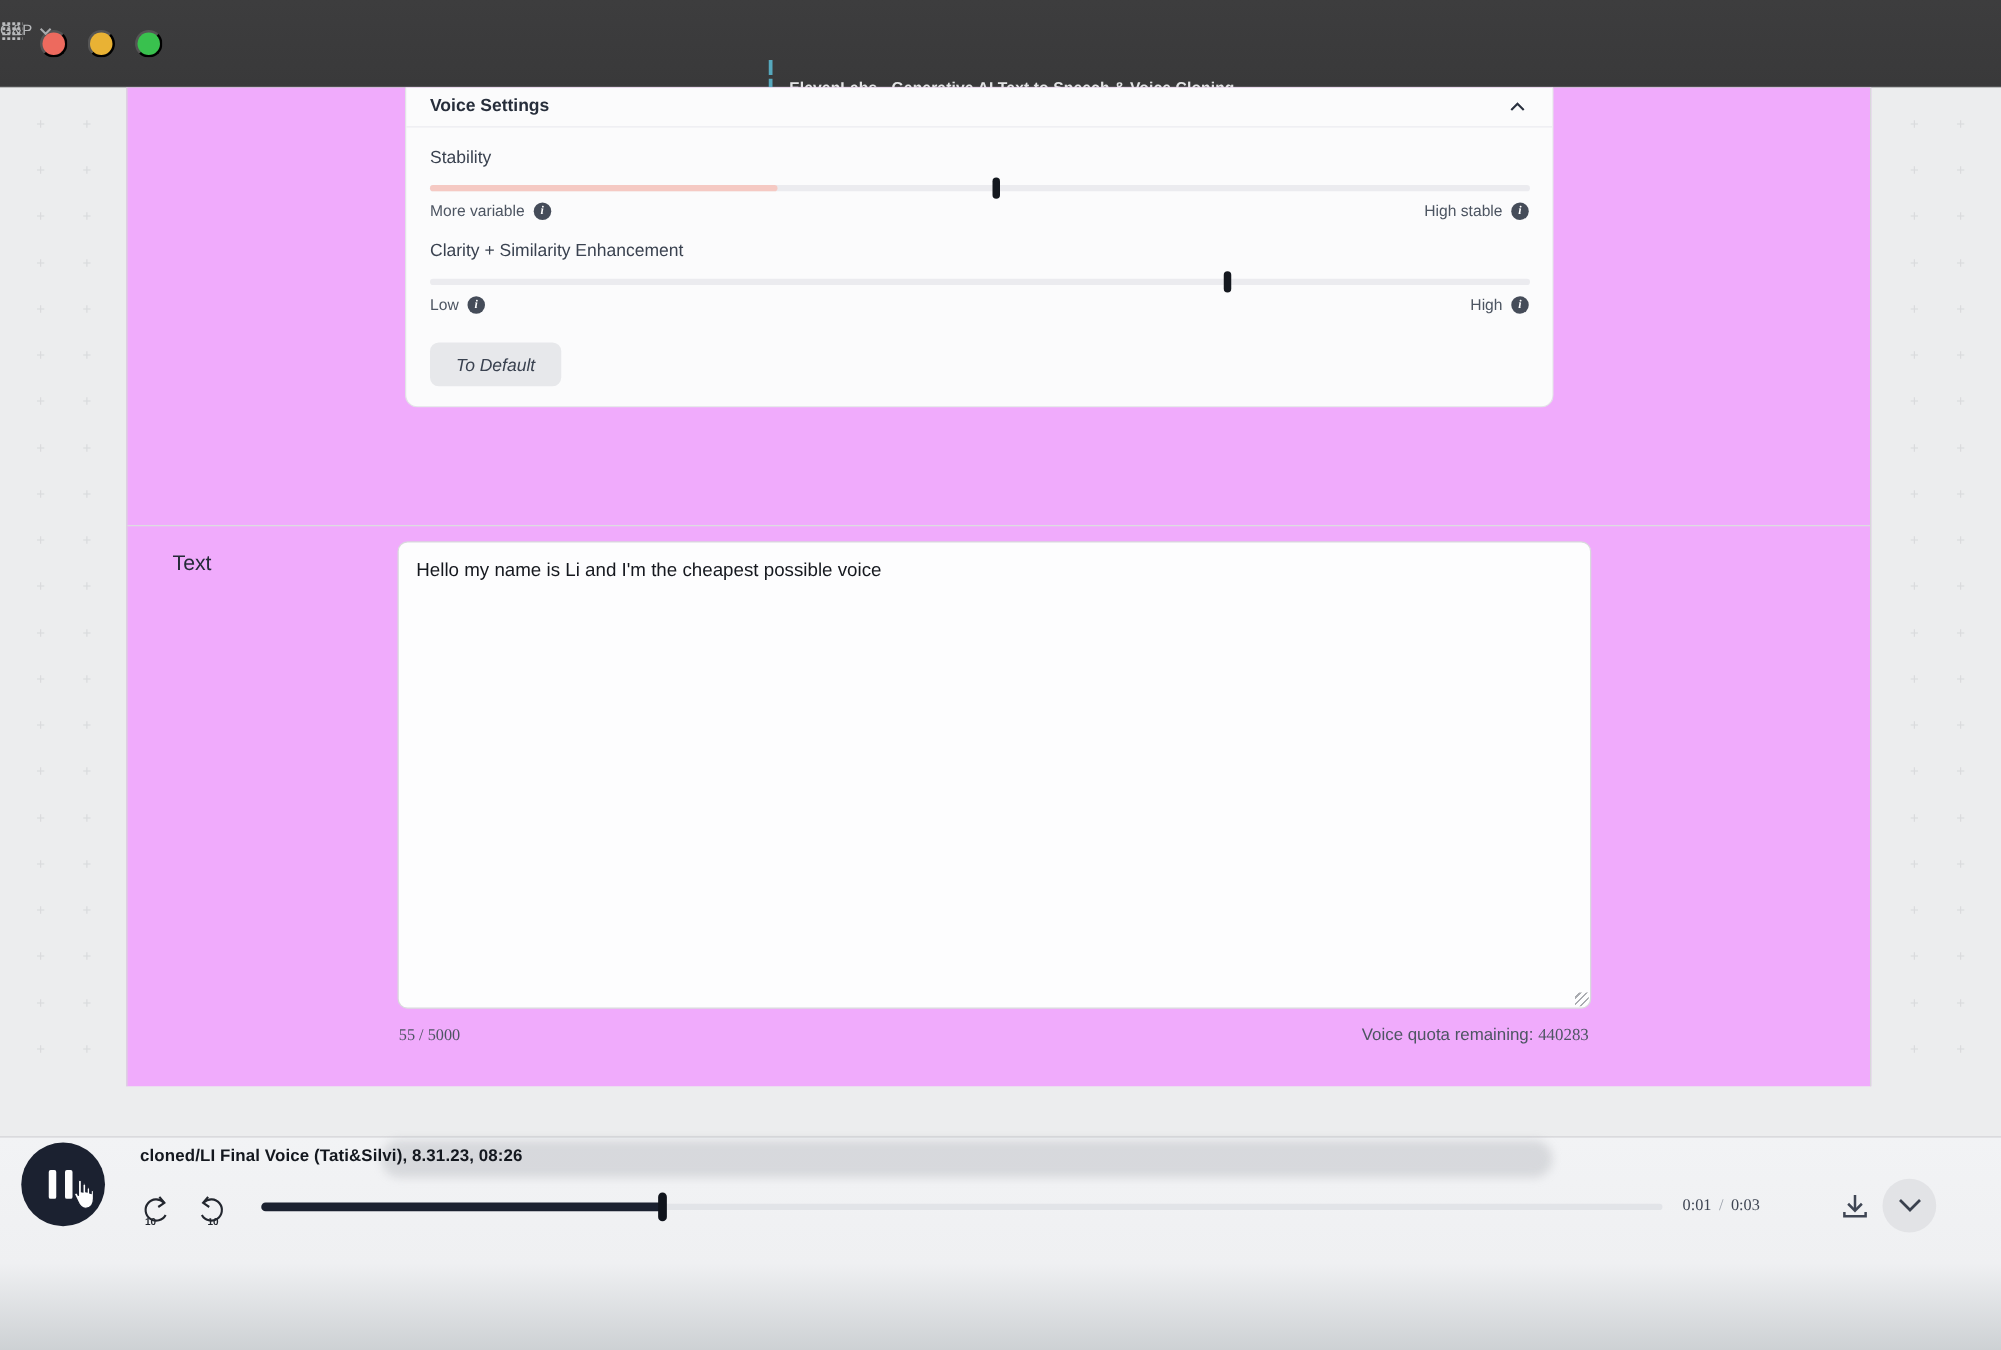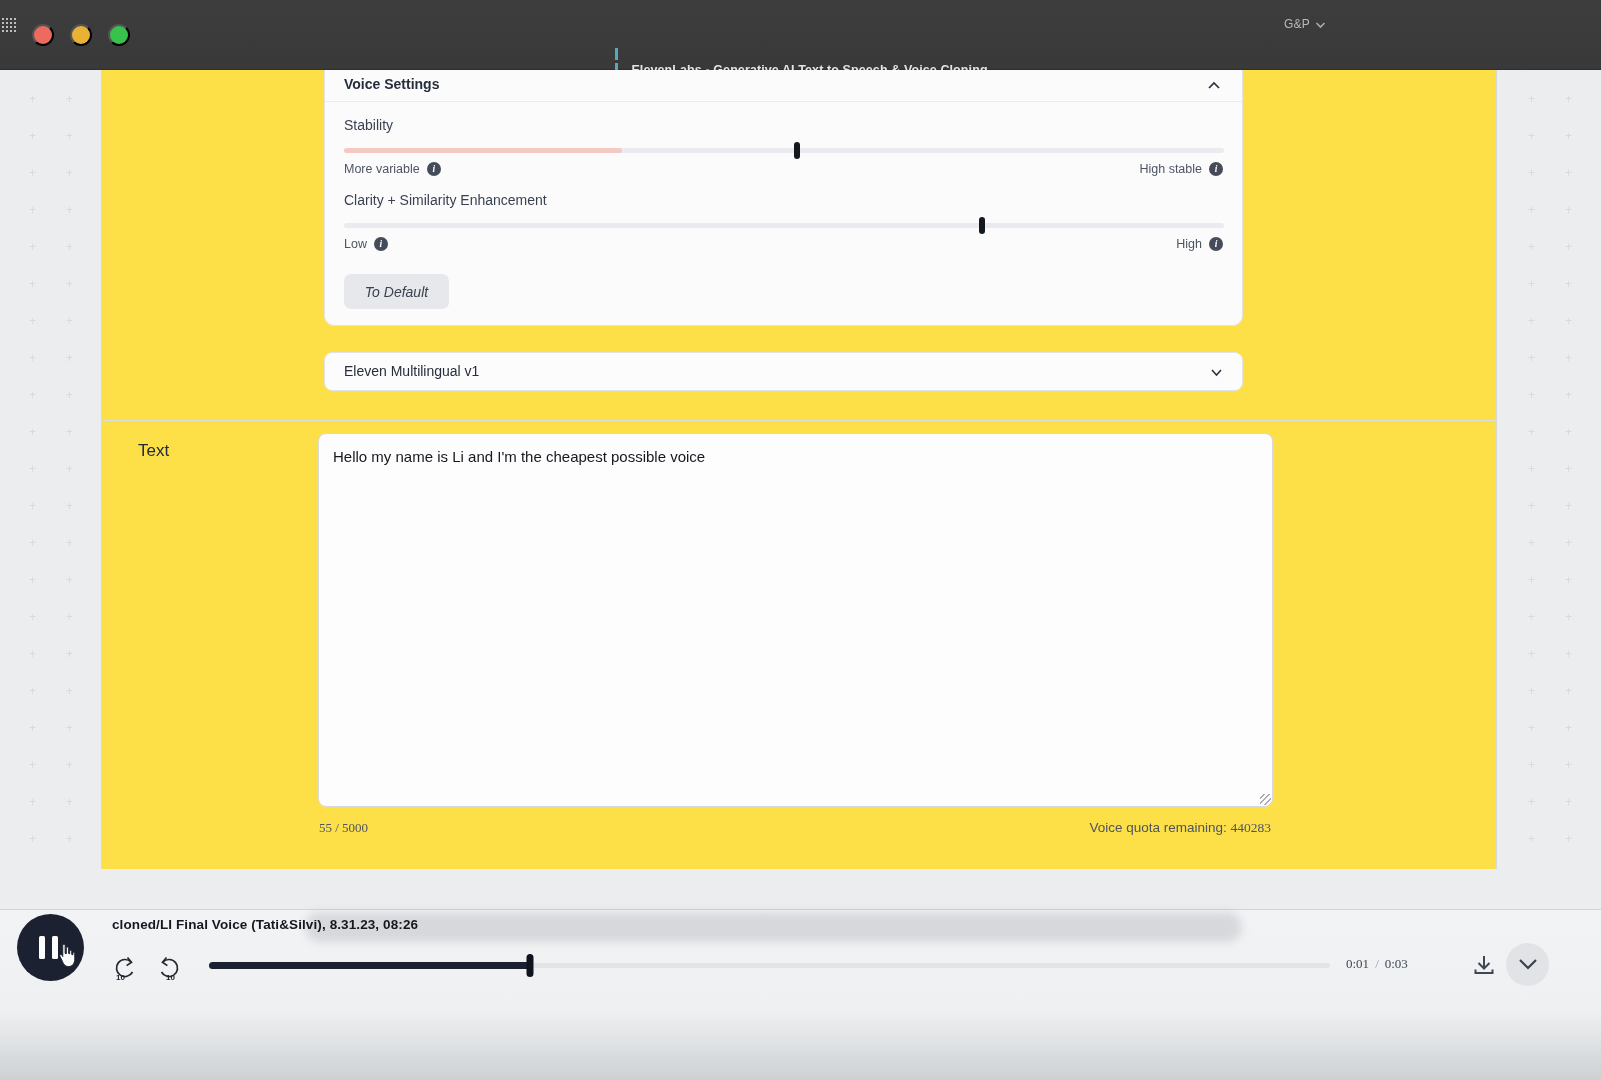--- a/index.html
+++ b/index.html
@@ -10,37 +10,37 @@
   
   .titlebar { position:absolute; left:0; top:0; width:1601px; height:70px;
     background:linear-gradient(#3d3d3e,#39393a); border-bottom:1px solid #2e2e2f; }
   .grid-icon { position:absolute; left:1px; top:17px; width:17px; height:15px;
     background-image:radial-gradient(circle,#bdbec0 1.1px, transparent 1.4px);
     background-size:4px 4px; }
   .traffic { position:absolute; top:24px; width:22px; height:22px; border-radius:50%; }
   .t-close { left:32px; background:#ed6a5e; }
   .t-min   { left:70px; background:#e9b234; }
   .t-zoom  { left:108px; background:#39c14e; }
-  .win-title { position:absolute; left:0; top:17px; width:1326px; text-align:right;
+  .win-title { position:absolute; left:0; top:17px; width:1326px; text-align:left;
     color:#b7b9bb; font-size:12px; letter-spacing:.2px; }
   .win-title svg { vertical-align:-1px; margin-left:5px; }
   .tab-row { position:absolute; left:0; top:48px; width:1601px; text-align:center;
     color:#e3e4e5; font-size:12.5px; font-weight:700; letter-spacing:.1px; }
   .tab-favicon { display:inline-block; width:9px; height:12px; margin-right:9px; vertical-align:-1px; }
   .tab-favicon i { display:inline-block; width:3px; height:12px; background:#56a8bd; margin-right:2px; }
 
   
   .workspace { position:absolute; left:0; top:70px; width:1601px; height:799px; background:#ecedee; }
   .plus-grid { position:absolute; top:0; bottom:0; display:grid;
     grid-template-columns:repeat(2,37px); grid-auto-rows:37px; align-items:center;
     justify-items:center; color:#d9dadc; font-size:12px; padding-top:10px; overflow:hidden; }
   .plus-left  { left:14px;  width:80px; }
   .plus-right { left:1513px; width:80px; }
   .content { position:absolute; left:101px; top:0; width:1396px; height:799px;
-    background:#fde047; border-left:1px solid #d7d8da; border-right:1px solid #d7d8da; }
+    background:#f0abfc; border-left:1px solid #d7d8da; border-right:1px solid #d7d8da; }
 
   
   .vs-card { position:absolute; left:222px; top:0; width:919px; height:256px;
     background:#fbfbfc; border:1px solid #e2e3e7; border-top:none; border-radius:0 0 10px 10px; }
   .vs-header { position:absolute; left:0; top:0; width:100%; height:32px;
     border-bottom:1px solid #ececf0; }
   .vs-title { position:absolute; left:19px; top:6px; font-size:14px; font-weight:700; color:#272e3b; }
   .vs-collapse { position:absolute; right:20px; top:8px; width:16px; height:16px; cursor:pointer; }
   .fld-label { position:absolute; font-size:14px; color:#3a4250; }
   .hint { font-size:12.5px; color:#4d5562; display:flex; align-items:center; gap:7px; }
@@ -260,28 +260,20 @@
             </span>
           <span class="hint">
               <span>High</span>
               <span class="info-dot">i</span>
             </span>
         </div>
 
         <button class="btn-default">To Default</button>
       </section>
 
-      <div class="model-select">
-        <span class="model-value">Eleven Multilingual v1</span>
-        <span class="model-chevron">
-          <svg width="15" height="15" viewBox="0 0 15 15">
-              <polyline points="3,5 7.5,10 12,5" fill="none" stroke="#2b3240" stroke-width="1.6"></polyline>
-            </svg>
-        </span>
-      </div>
 
       <div class="section-divider"></div>
 
       <span class="text-label">Text</span>
       <textarea class="text-area" spellcheck="false" style="">Hello my name is Li and I'm the cheapest possible voice</textarea>
       <div class="resize-handle"></div>
       <span class="char-count mono">55 / 5000</span>
       <span class="quota"><span>Voice quota remaining: </span><span class="mono">440283</span></span>
     </div>
   </div>

